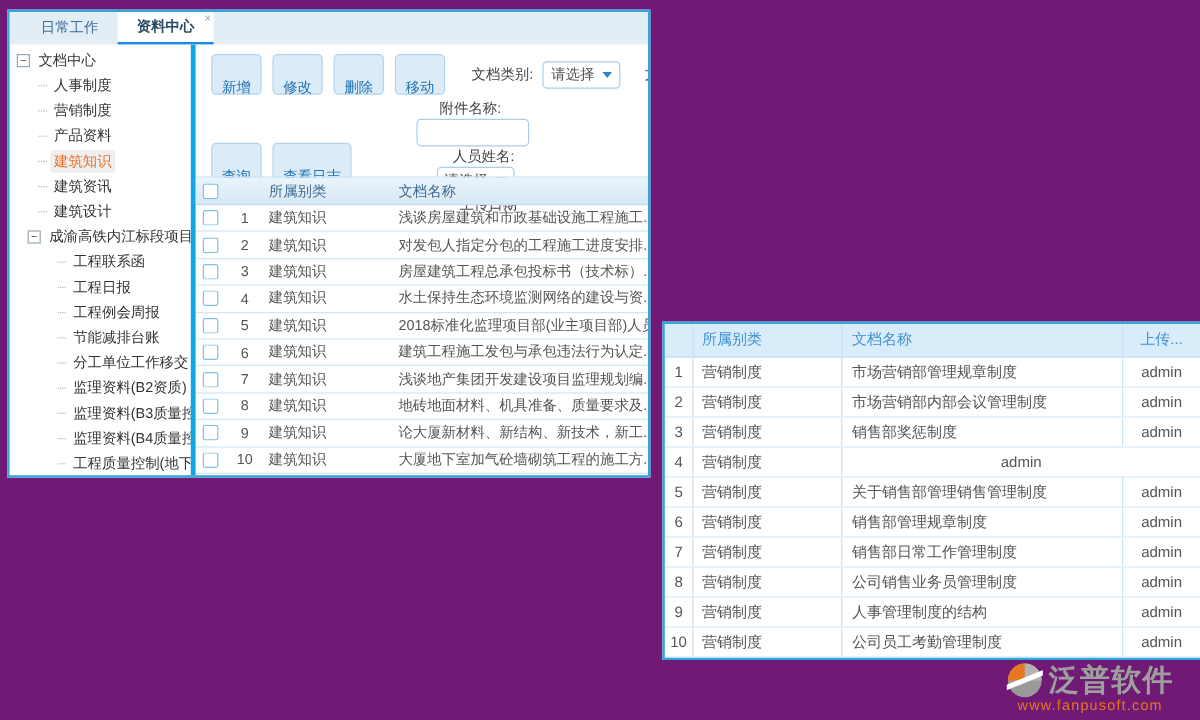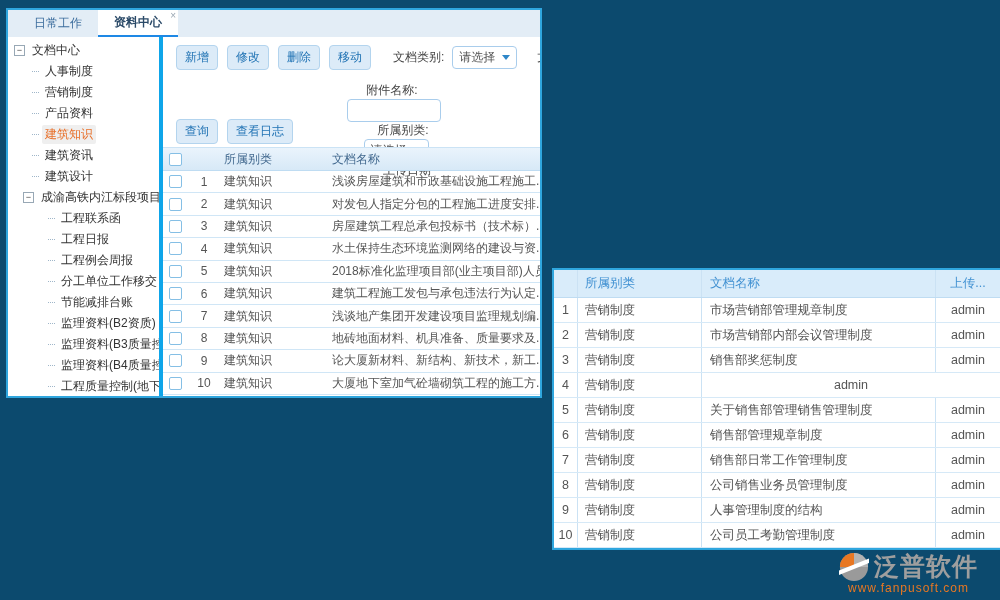--- a/index.html
+++ b/index.html
@@ -1,18 +1,18 @@
 <!DOCTYPE html>
 <html><head>
 <meta charset="utf-8">
 <style>
   * { margin:0; padding:0; box-sizing:border-box; }
   html,body { width:1000px; height:600px; background:#fff;
     font-family:"Liberation Sans","DejaVu Sans",sans-serif; overflow:hidden; }
-  .stage { position:relative; width:1000px; height:600px; background:#0c4a6e; }
+  .stage { position:relative; width:1000px; height:600px; background:#701a75; }
 
   
   .panel1 { position:absolute; left:6px; top:8px; width:536px; height:390px;
     border:2px solid #2FA6DE; background:#fff; overflow:hidden; }
   .tabbar { height:27px; background:#E3EDF6; display:flex; align-items:stretch; padding-left:10px; }
   .tab { padding:0 16px; font-size:12px; color:#3D6E9E; display:flex; align-items:center; cursor:pointer; position:relative; }
   .tab.active { background:#fff; color:#2B4A68; font-weight:bold; border-bottom:2px solid #1E88E5; }
   .tab .close { position:absolute; top:1px; right:2px; font-size:10px; color:#9AA7B3; font-weight:normal; line-height:1; }
   .panel1-body { display:flex; height:359px; }
 
@@ -29,21 +29,21 @@
   .tree-item::before { content:""; width:7px; border-top:1px dotted #9FB6C9; margin-right:3px; flex:none; }
   .tree-row .lbl { padding:1px 3px; border-radius:2px; }
   .tree-row.selected .lbl { color:#E8702A; background:#EFEFEF; }
 
   
   .main { position:relative; flex:1; overflow:hidden; }
   .frow { position:absolute; left:0; right:-60px; display:flex; align-items:center; white-space:nowrap; }
   .frow1 { top:8px; left:13px; }
   .frow2 { top:45px; left:21px;flex-direction:column; }
   .frow3 { top:82px; left:13px; }
-  .btn { height:25px; padding:0 8px; background:#DCEBF8; border:1px solid #B3D4EE; border-radius:4px;
+  .btn { height:25px; padding:16px 8px; background:#DCEBF8; border:1px solid #B3D4EE; border-radius:4px;
      color:#2173B4; font-size:12px; line-height:23px; margin-right:9px; cursor:pointer; }
   .flabel { font-size:12px; color:#444; }
   .select { display:inline-flex; align-items:center; justify-content:space-between; width:65px; height:23px;
      background:#fff; border:1px solid #A9CDEC; border-radius:4px; padding:0 6px; font-size:12px; color:#555; cursor:pointer; }
   .caret { width:0; height:0; border-left:4px solid transparent; border-right:4px solid transparent;
      border-top:5px solid #2E86C8; }
   .tinput { width:94px; height:23px; border:1px solid #A9CDEC; border-radius:4px; background:#fff;
      font-size:12px; color:#333; padding:0 5px; margin-left:4px; }
 
   
@@ -138,25 +138,25 @@
 
           <div class="tree-row tree-item lvl2">
             <span class="lbl">工程日报</span>
           </div>
 
           <div class="tree-row tree-item lvl2">
             <span class="lbl">工程例会周报</span>
           </div>
 
           <div class="tree-row tree-item lvl2">
+            <span class="lbl">节能减排台账</span>
+          </div>
+
+          <div class="tree-row tree-item lvl2">
             <span class="lbl">分工单位工作移交</span>
-          </div>
-
-          <div class="tree-row tree-item lvl2">
-            <span class="lbl">节能减排台账</span>
           </div>
 
           <div class="tree-row tree-item lvl2">
             <span class="lbl">监理资料(B2资质)</span>
           </div>
 
           <div class="tree-row tree-item lvl2">
             <span class="lbl">监理资料(B3质量控制)</span>
           </div>
 
@@ -181,21 +181,21 @@
           <span class="select" style="margin-left:8px;">
             <span>请选择</span>
             <span class="caret"></span>
           </span>
           <span class="flabel" style="margin-left:20px;">文档名称:</span>
         </div>
 
         <div class="frow frow2">
           <span class="flabel">附件名称:</span>
           <input class="tinput" type="text" value="" style="">
-          <span class="flabel" style="margin-left:22px;">所属别类:</span>
+          <span class="flabel" style="margin-left:22px;">人员姓名:</span>
           <span class="select" style="margin-left:8px;">
             <span>请选择</span>
             <span class="caret"></span>
           </span>
           <span class="flabel" style="margin-left:30px;">上传日期</span>
         </div>
 
         <div class="frow frow3">
           <button class="btn">查询</button>
           <button class="btn">查看日志</button>

